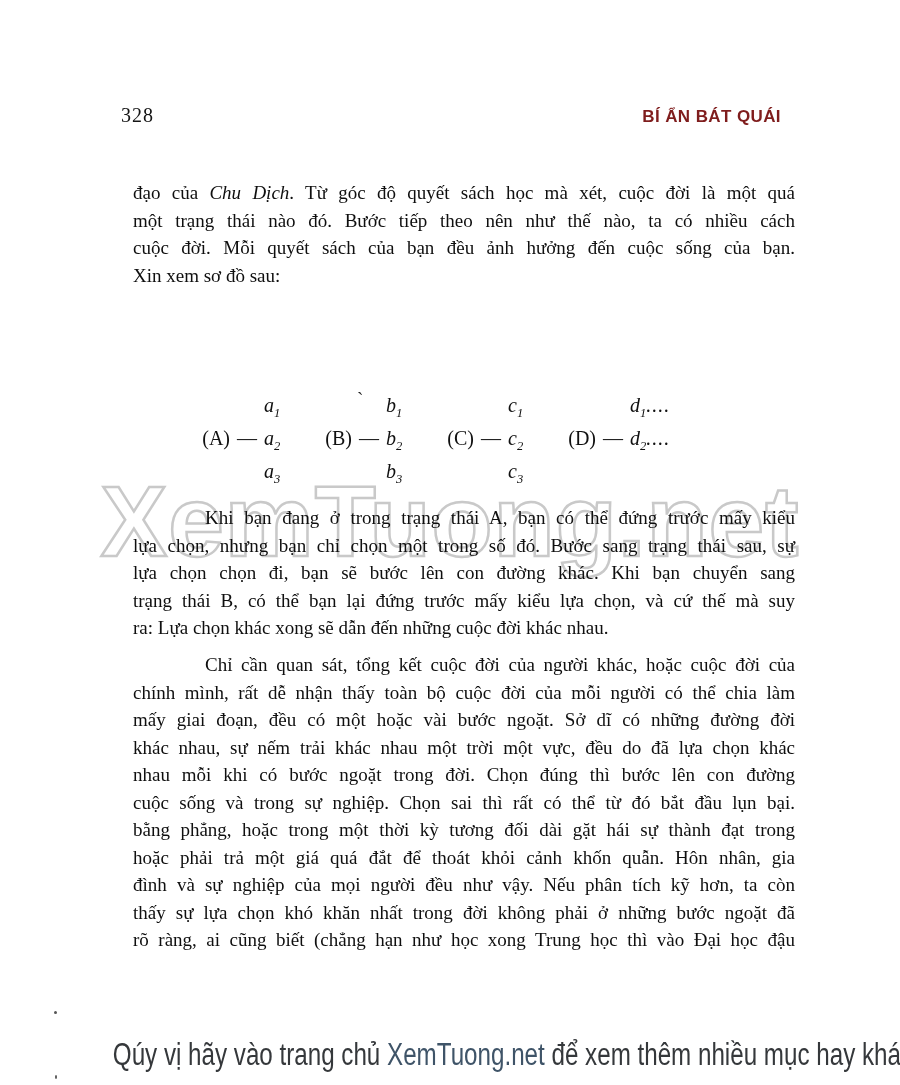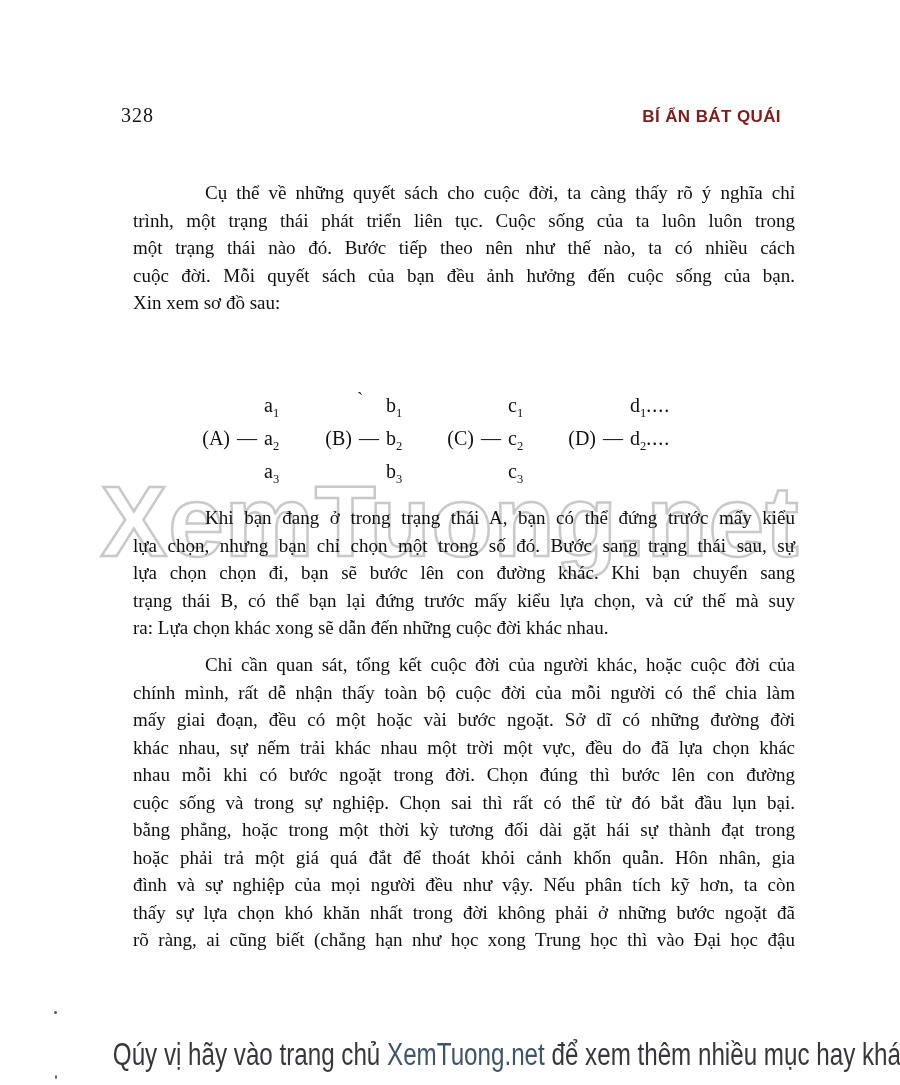--- a/index.html
+++ b/index.html
@@ -42,21 +42,21 @@
 
   
   .diagram {
     position:absolute; left:196px; top:389px; width:512px; z-index:1;
     display:flex; font-size:20px; color:#101010;
   }
   .dcol { flex:0 0 122px; }
   .dcol:last-child { flex:0 0 146px; }
   .drow { height:33px; display:grid; grid-template-columns:68px auto; align-items:center; }
   .dhead { display:flex; justify-content:flex-end; align-items:center; gap:7px; padding-right:7px; }
-  .dcell { white-space:nowrap; }
+  .dcell { white-space:nowrap;font-style:italic; }
   .dcell sub { font-size:12.5px; line-height:0; vertical-align:-5px; }
   .trail { letter-spacing:1px; }
   .tickmark { position:absolute; left:161px; top:-1px; font-size:19px; color:#222; }
 
   .pagefoot { position:absolute; top:1038px; left:0; width:900px; text-align:center; z-index:1; }
   .footline {
     display:inline-block; transform:scaleX(0.78); transform-origin:center;
     white-space:nowrap; font-family:"Liberation Sans", sans-serif;
     font-size:31px; line-height:34px; color:#35383b;
   }
@@ -72,22 +72,21 @@
 <div class="page">
 
   <div class="watermark">XemTuong.net</div>
 
   <header class="pagehead">
     <span class="pagenum">328</span>
     <span class="runtitle">BÍ ẨN BÁT QUÁI</span>
   </header>
 
   <section class="textcol" id="para1">
-    <div class="line indent">Cụ thể về những quyết sách cho cuộc đời, ta càng thấy rõ ý nghĩa chỉ</div>
-    <div class="line">trình, một trạng thái phát triển liên tục. Cuộc sống của ta luôn luôn trong</div>
+    <div class="line"><span>đạo của </span><em>Chu Dịch</em><span>. Từ góc độ quyết sách học mà xét, cuộc đời là một quá</span></div>
     <div class="line">một trạng thái nào đó. Bước tiếp theo nên như thế nào, ta có nhiều cách</div>
     <div class="line">cuộc đời. Mỗi quyết sách của bạn đều ảnh hưởng đến cuộc sống của bạn.</div>
     <div class="line nojust">Xin xem sơ đồ sau:</div>
   </section>
 
   <section class="diagram">
     <span class="tickmark">`</span>
 
     <div class="dcol">
       <div class="drow">

